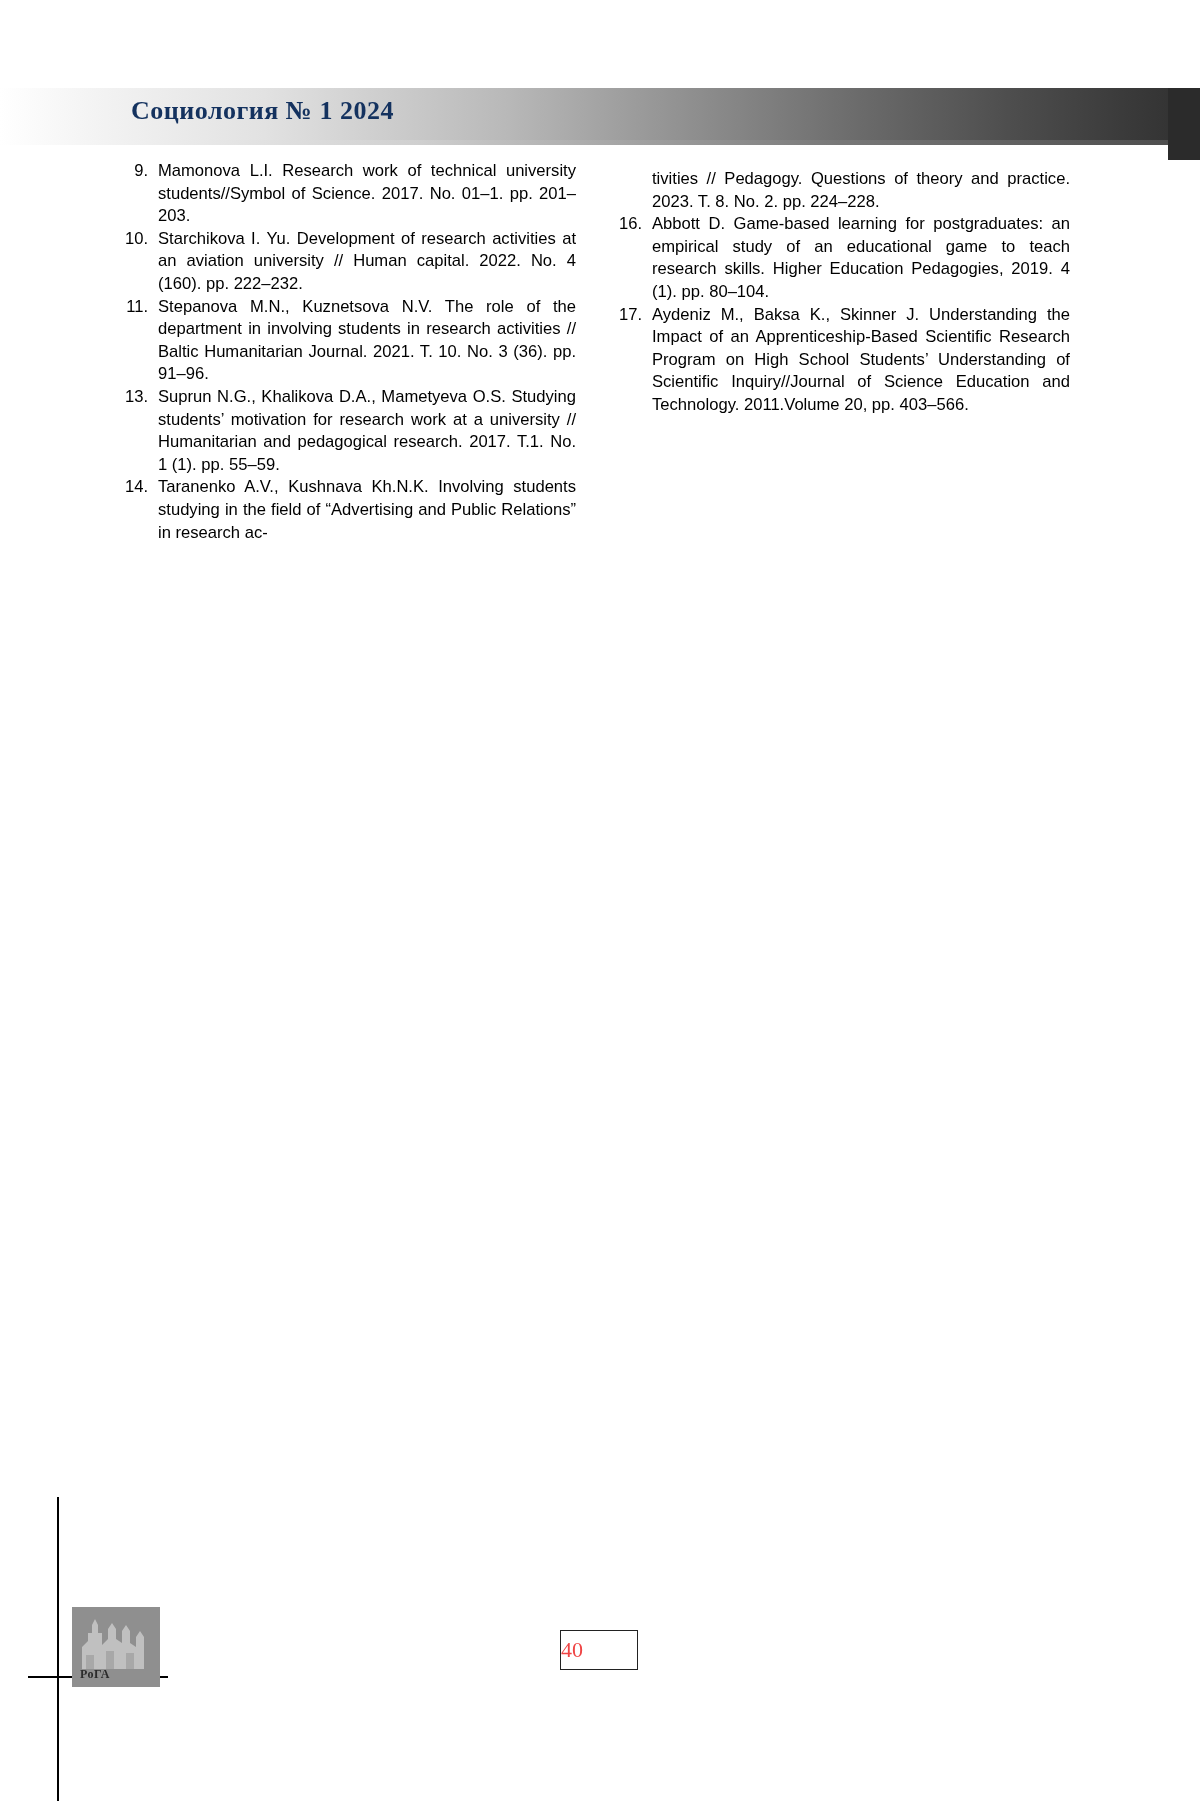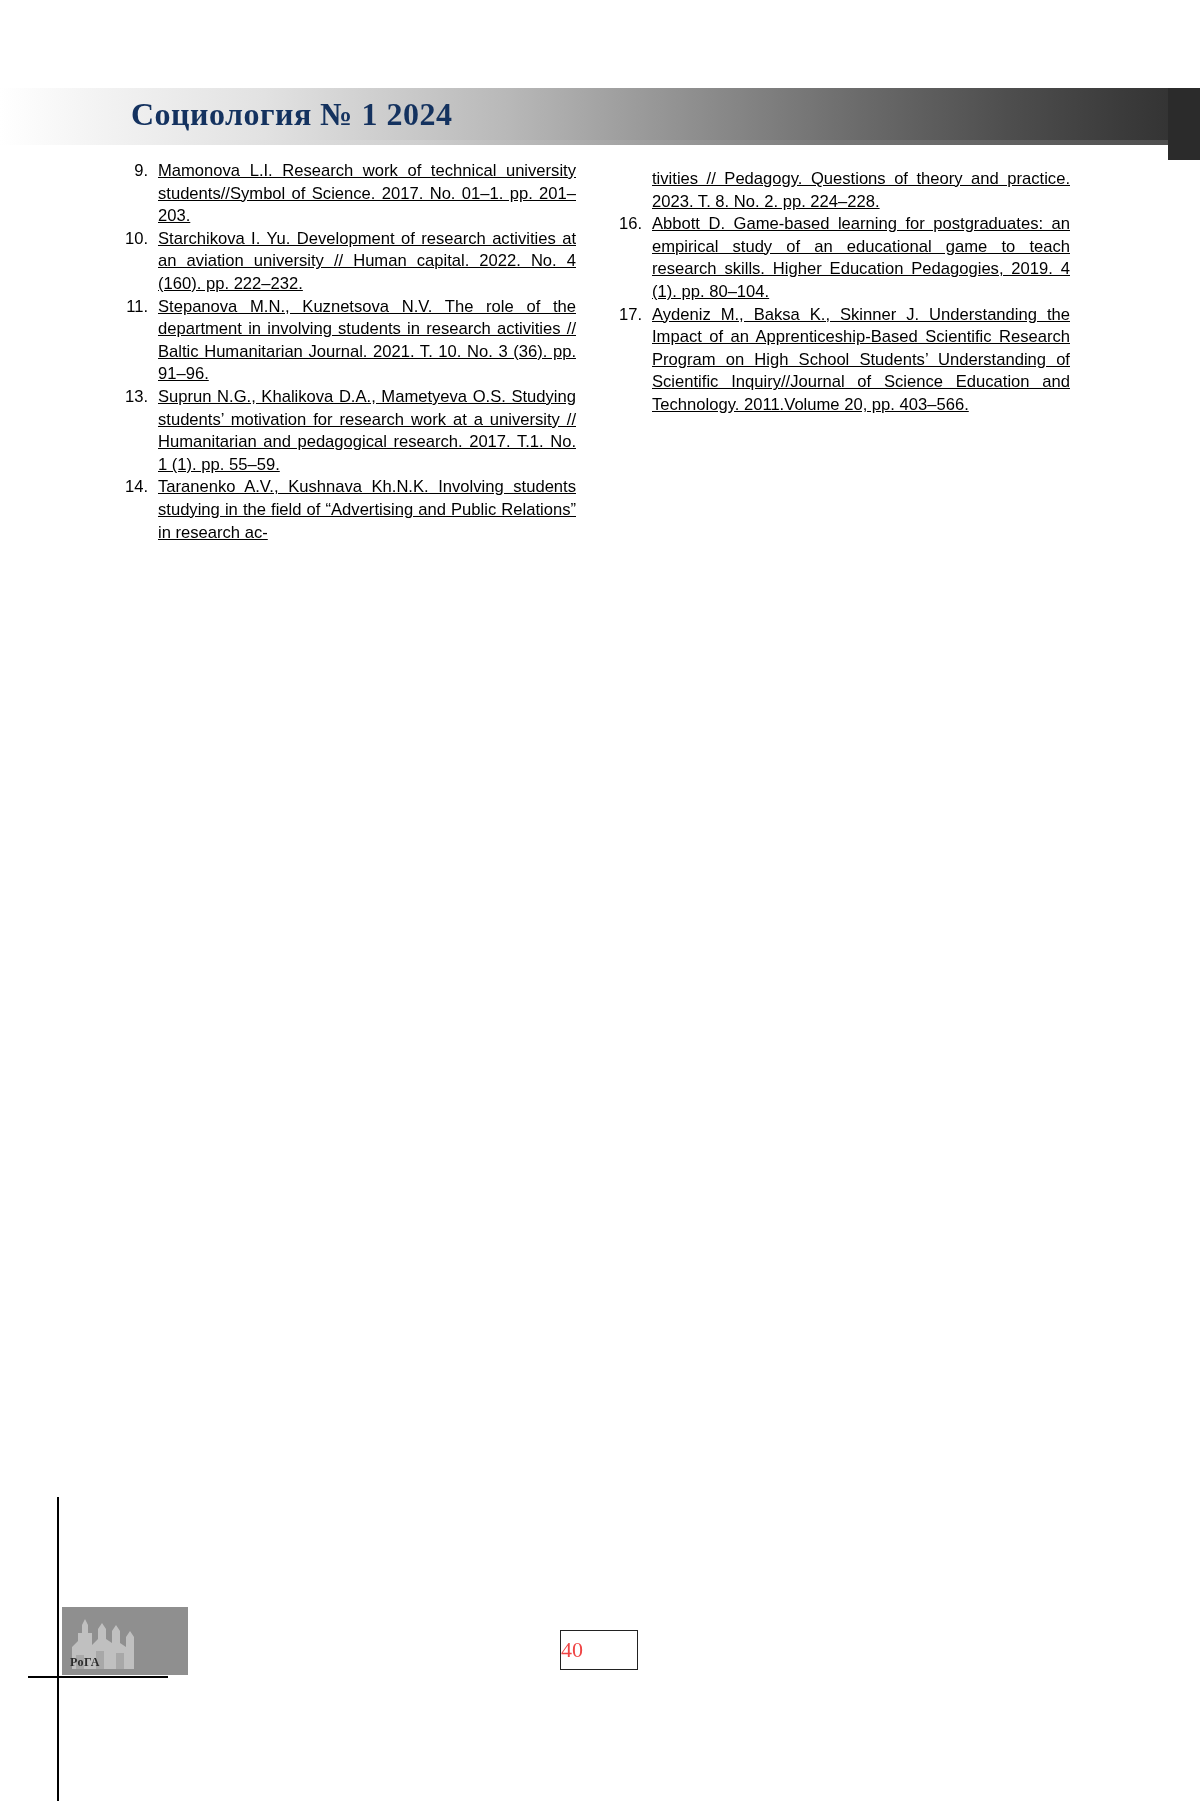--- a/index.html
+++ b/index.html
@@ -60,21 +60,21 @@
     width: 32px;
     height: 72px;
     background: #2b2b2b;
   }
   .header-title {
     position: absolute;
     left: 131px;
     top: 96px;
     font-family: "Liberation Serif", serif;
     font-weight: bold;
-    font-size: 32px;
+    font-size: 26px;
     letter-spacing: 0.5px;
     color: #14325f;
     white-space: nowrap;
   }
   .header-title .num {
     font-family: "Liberation Serif", serif;
   }
 
   
   .columns {
@@ -104,21 +104,20 @@
     text-align: right;
     padding-right: 10px;
     box-sizing: border-box;
     white-space: nowrap;
   }
   .ref .txt {
     flex: 1 1 auto;
     text-align: justify;
     text-justify: inter-word;
     hyphens: manual;
-    text-decoration: underline;
   }
   
   .ref-cont .num { visibility: hidden; }
 
   
   .crop-vert {
     position: absolute;
     left: 57px;
     top: 1497px;
     width: 2px;
@@ -128,27 +127,26 @@
   .crop-horz {
     position: absolute;
     left: 28px;
     top: 1676px;
     width: 140px;
     height: 2px;
     background: #000000;
   }
   .logo-box {
     position: absolute;
-    left: 62px;
+    left: 72px;
     top: 1607px;
     width: 88px;
-    height: 68px;
+    height: 80px;
     background: #8f8f8f;
     overflow: hidden;
-    padding-left: 38px;
   }
   .logo-box .sil {
     position: absolute;
     left: 0; top: 0; width: 88px; height: 72px;
   }
   .logo-box .label {
     position: absolute;
     left: 8px;
     bottom: 5px;
     font-family: "Liberation Serif", serif;

